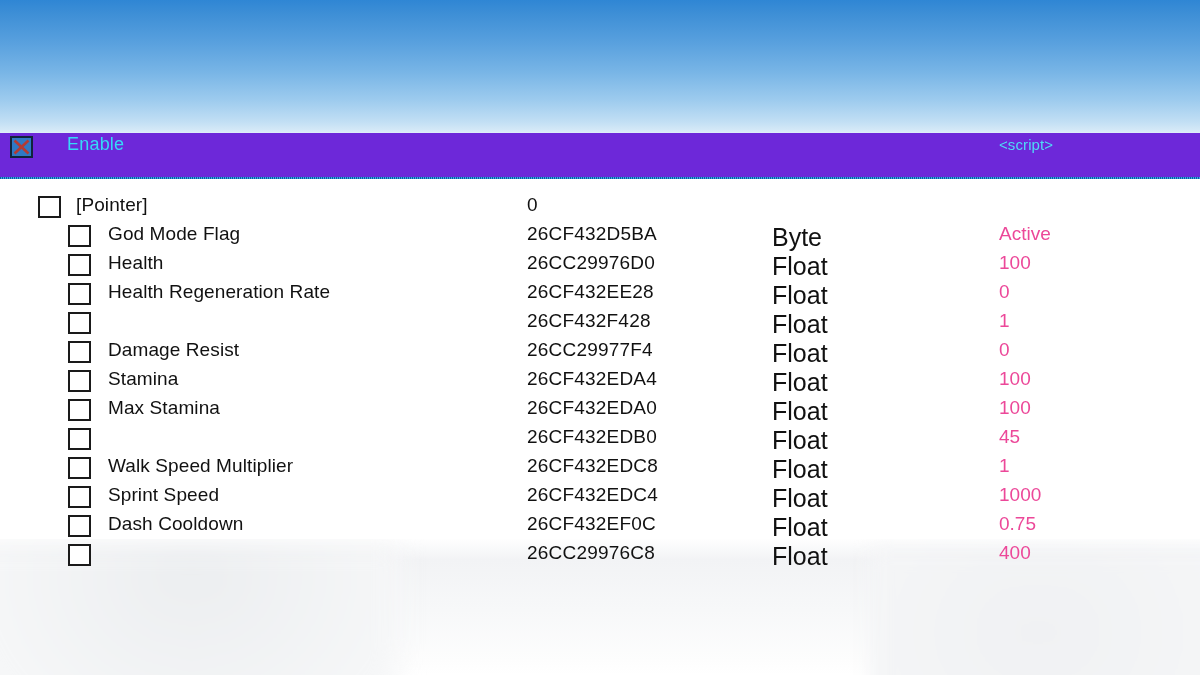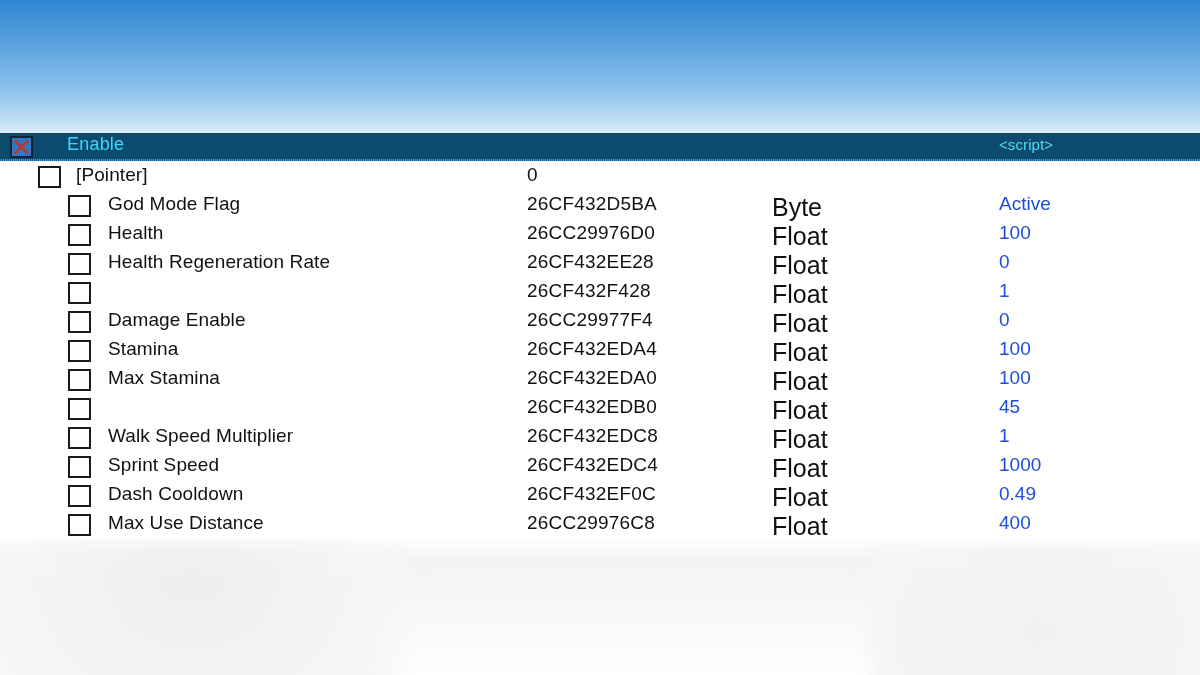--- a/index.html
+++ b/index.html
@@ -61,22 +61,22 @@
     left: 0;
     top: 133px;
     width: 1200px;
     height: 406px;
     background: #ffffff;
   }
 
   
   .header-row {
     position: relative;
-    height: 28px;
-    background: #0c4a6e;
+    height: 46px;
+    background: #6d28d9;
     display: flex;
     align-items: center;
   }
   .header-row::after {
     
     content: "";
     position: absolute;
     left: 0;
     right: 0;
     bottom: 0;
@@ -108,21 +108,21 @@
     left: 999px;
     top: 3px;
     font-size: 15px;
     color: #4fdcf6;
     letter-spacing: 0.1px;
   }
 
   
   .rows {
     position: relative;
-    padding-top: 1px;
+    padding-top: 13px;
   }
   .row {
     position: relative;
     height: 29px;
   }
   .cb {
     position: absolute;
     top: 4px;
     width: 23px;
     height: 22px;
@@ -159,21 +159,21 @@
     top: 2px;
     font-size: 25px;
     color: #111111;
     white-space: nowrap;
   }
   .value {
     position: absolute;
     left: 999px;
     top: 2px;
     font-size: 19px;
-    color: #1d4ed8;
+    color: #ec4899;
     white-space: nowrap;
   }
 </style>
 </head>
 <body>
 
 <div id="backdrop">
   <div id="backdrop-blob"></div>
   <div id="backdrop-blob2"></div>
 </div>
@@ -221,21 +221,21 @@
         <span class="value">0</span>
       </div>
       <div class="row lvl1">
         <div class="cb"></div>
         <span class="addr">26CF432F428</span>
         <span class="type">Float</span>
         <span class="value">1</span>
       </div>
       <div class="row lvl1">
         <div class="cb"></div>
-        <span class="desc">Damage Enable</span>
+        <span class="desc">Damage Resist</span>
         <span class="addr">26CC29977F4</span>
         <span class="type">Float</span>
         <span class="value">0</span>
       </div>
       <div class="row lvl1">
         <div class="cb"></div>
         <span class="desc">Stamina</span>
         <span class="addr">26CF432EDA4</span>
         <span class="type">Float</span>
         <span class="value">100</span>
@@ -265,24 +265,23 @@
         <span class="desc">Sprint Speed</span>
         <span class="addr">26CF432EDC4</span>
         <span class="type">Float</span>
         <span class="value">1000</span>
       </div>
       <div class="row lvl1">
         <div class="cb"></div>
         <span class="desc">Dash Cooldown</span>
         <span class="addr">26CF432EF0C</span>
         <span class="type">Float</span>
-        <span class="value">0.49</span>
-      </div>
-      <div class="row lvl1">
-        <div class="cb"></div>
-        <span class="desc">Max Use Distance</span>
+        <span class="value">0.75</span>
+      </div>
+      <div class="row lvl1">
+        <div class="cb"></div>
         <span class="addr">26CC29976C8</span>
         <span class="type">Float</span>
         <span class="value">400</span>
       </div>
     </div>
 
 </div>
 
 </body></html>

